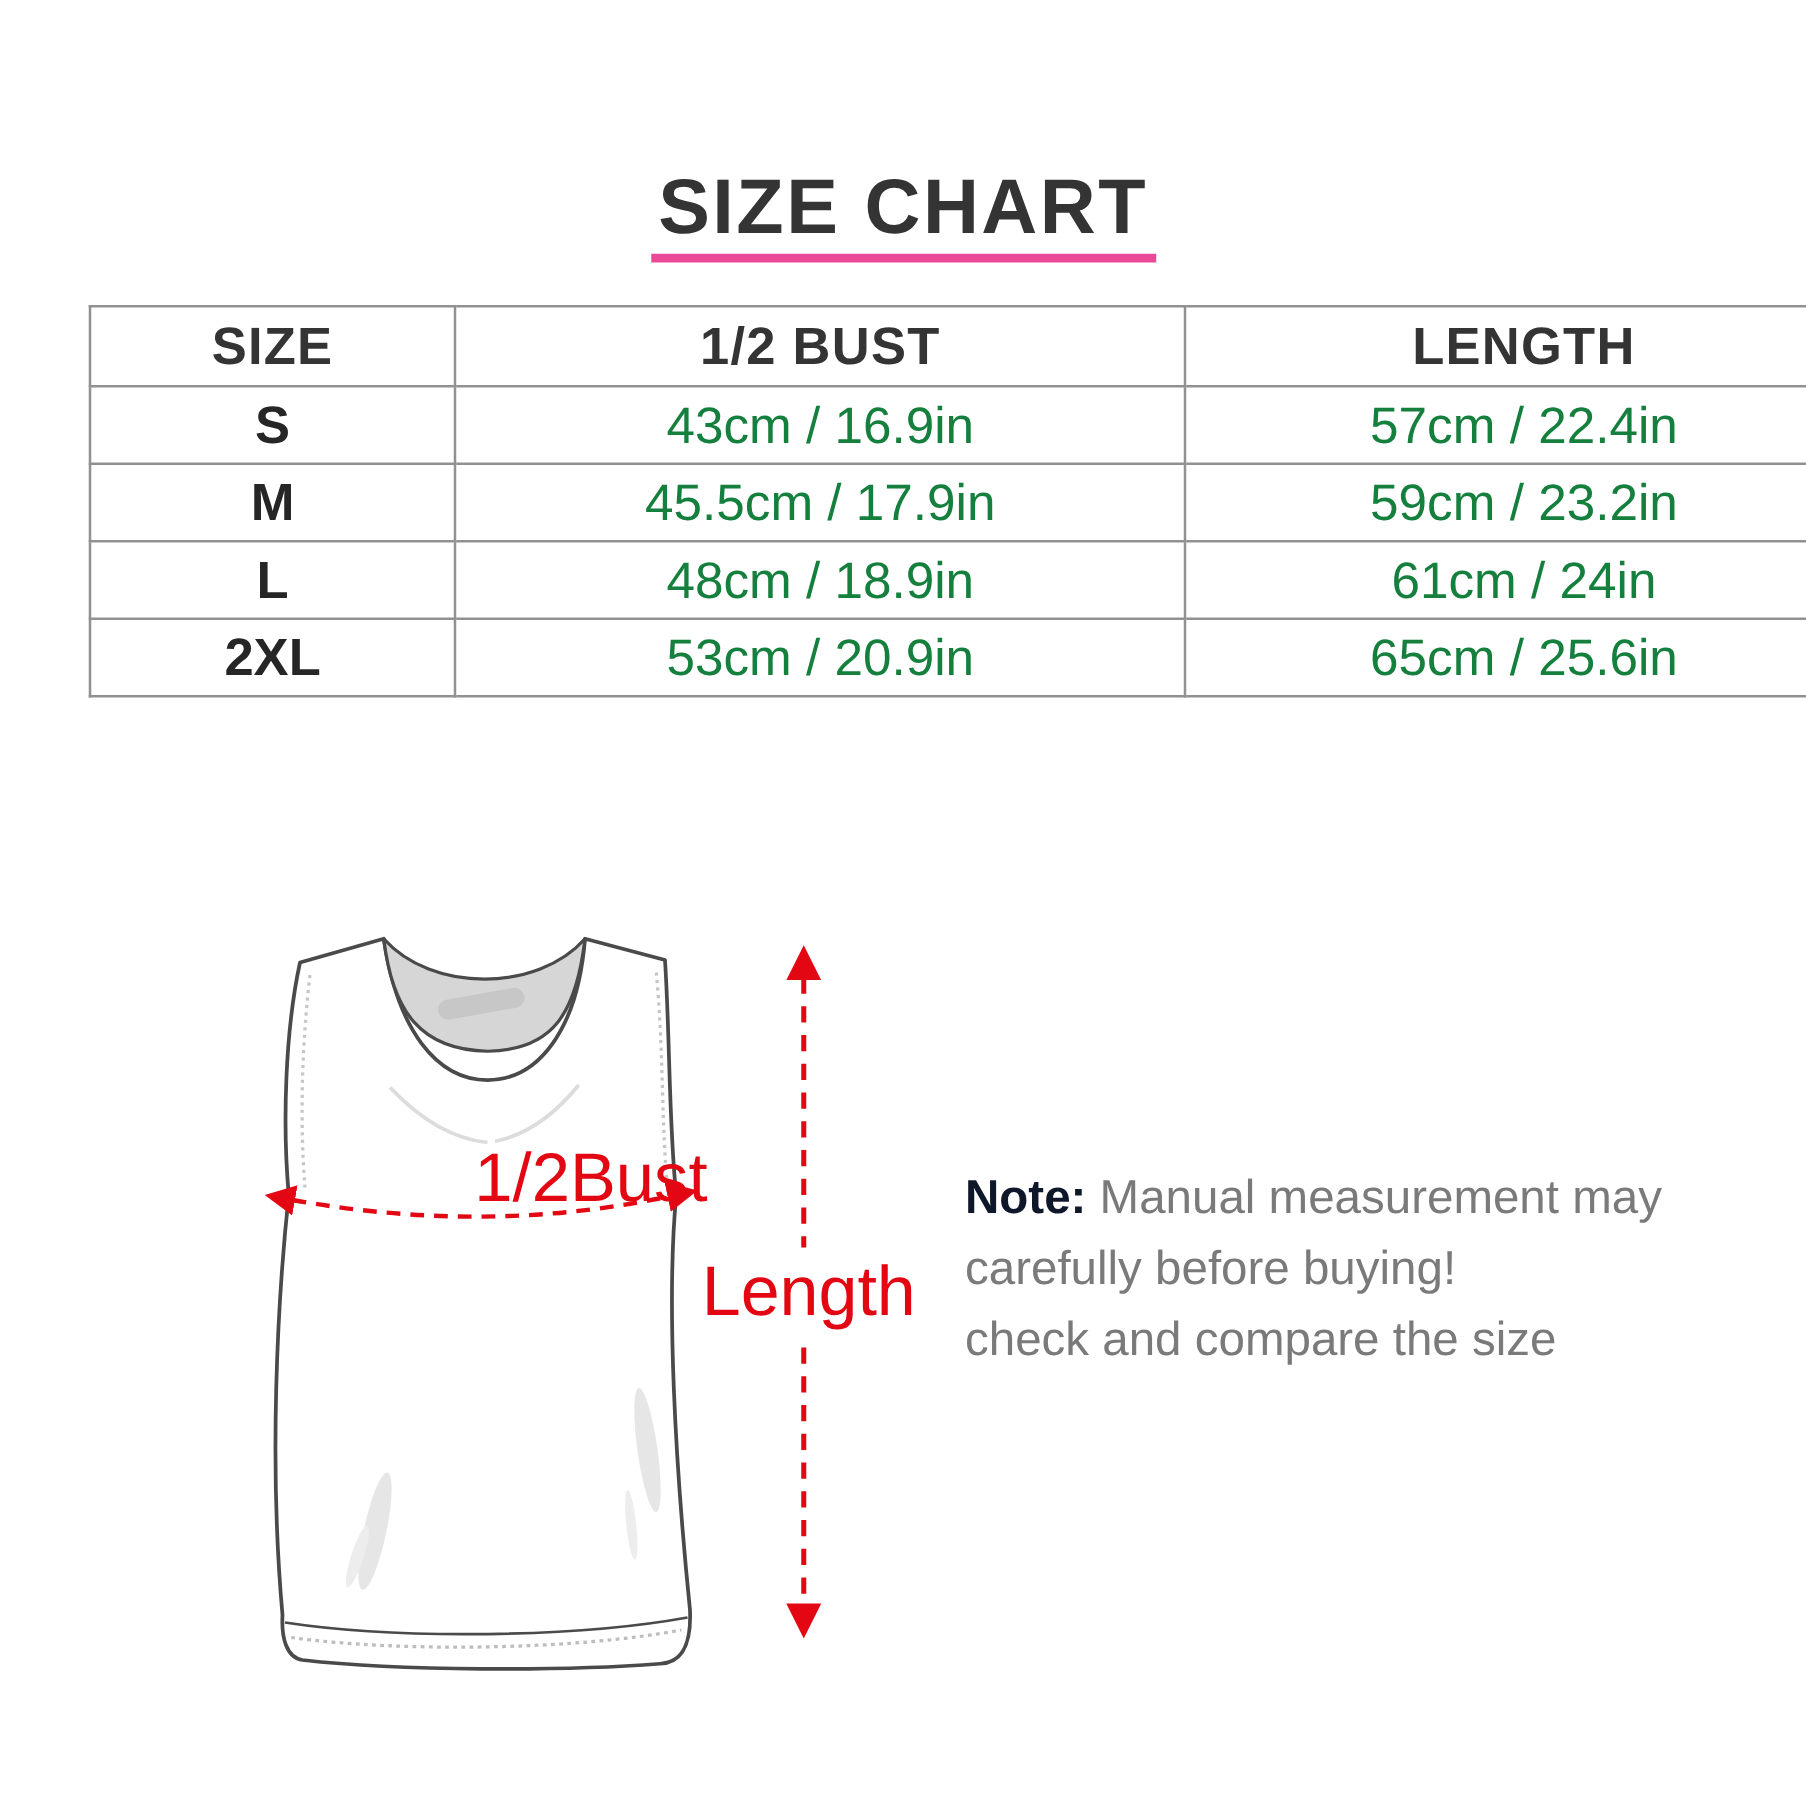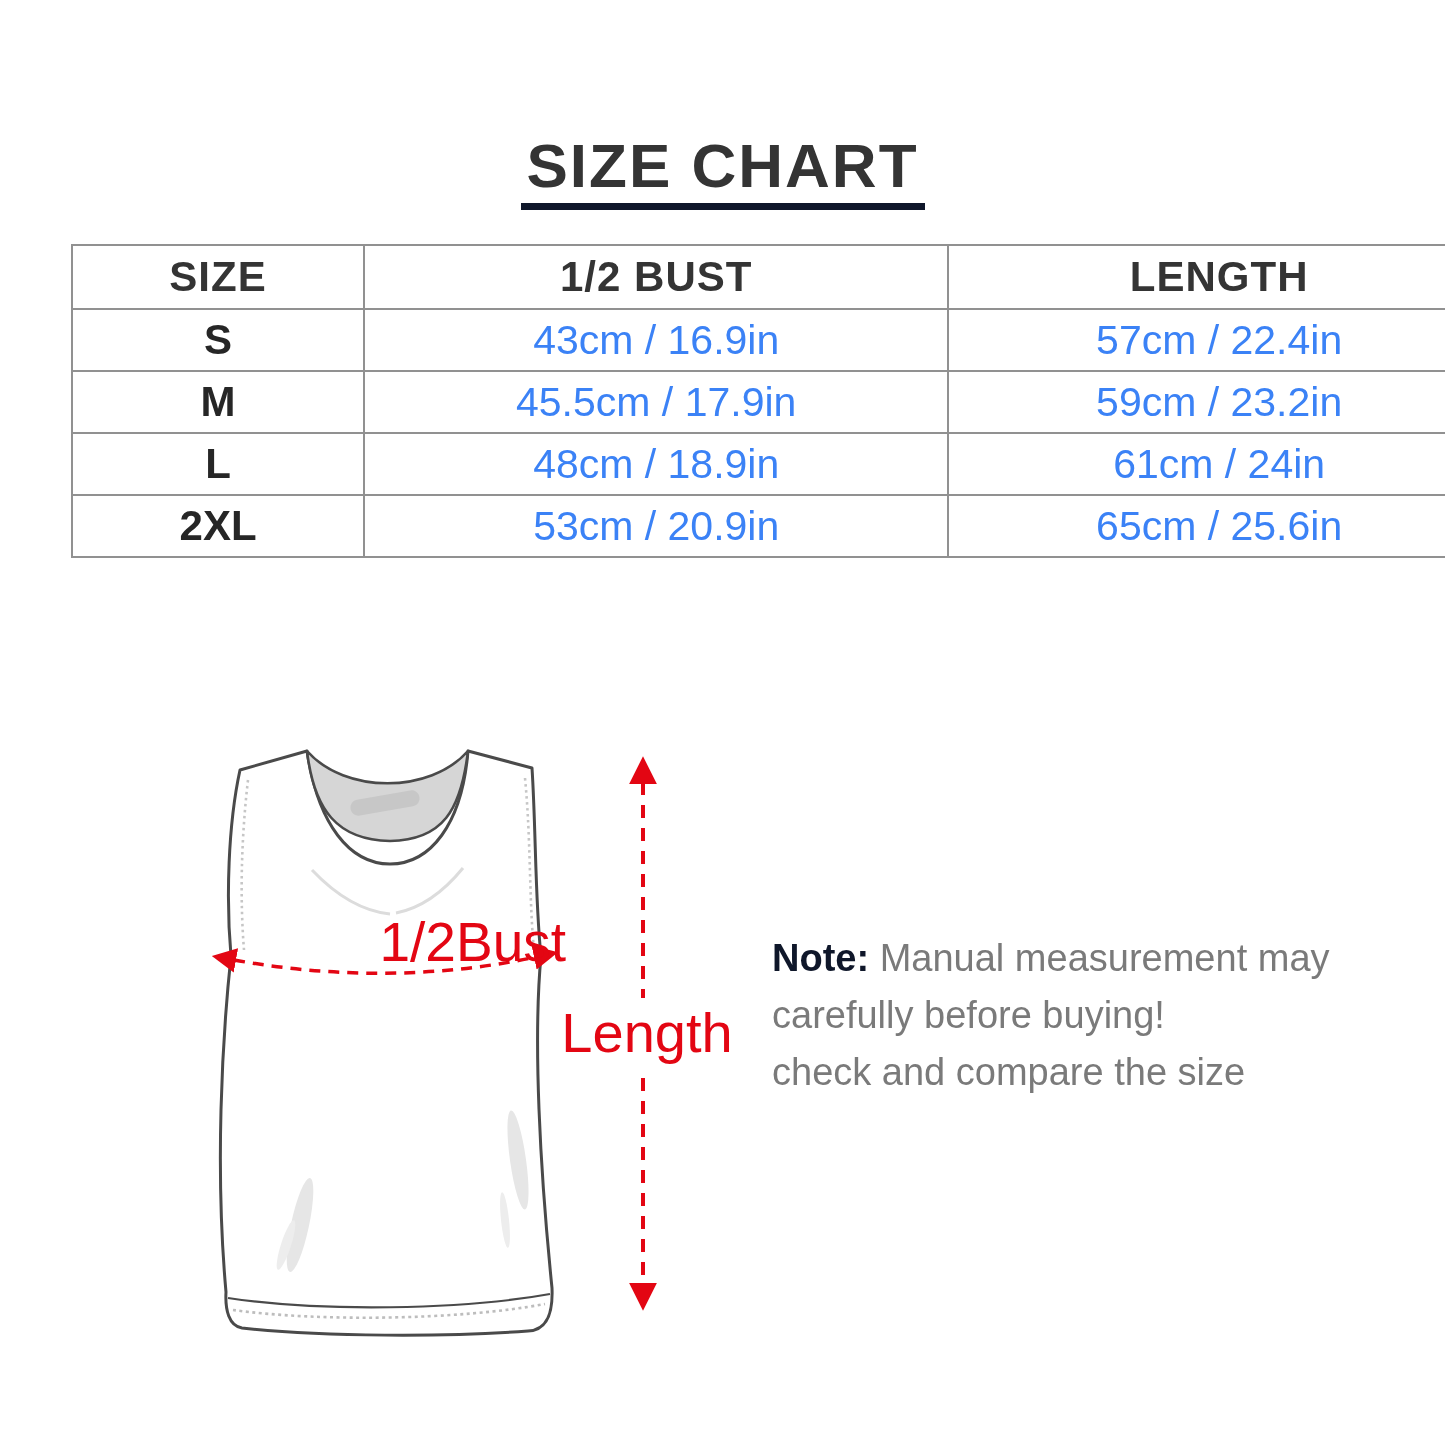--- a/index.html
+++ b/index.html
@@ -2,31 +2,31 @@
 <html><head>
 <meta charset="utf-8">
 <style>
   html,body{margin:0;padding:0;}
   body{background:#ffffff;font-family:"Liberation Sans","DejaVu Sans",sans-serif;}
   .canvas{position:relative;width:1445px;height:1445px;background:#ffffff;overflow:hidden;}
 
   
   .title-wrap{position:absolute;left:0;top:135px;width:1445px;text-align:center;}
   .title{display:inline-block;margin:0;font-size:62px;line-height:62px;font-weight:bold;
-         color:#343434;letter-spacing:2px;padding:0 6px 6px 6px;border-bottom:7px solid #0f172a;}
+         color:#343434;letter-spacing:2px;padding:0 6px 6px 6px;border-bottom:7px solid #ec4899;}
 
   
   table.size-table{position:absolute;left:71px;top:244px;width:1420px;border-collapse:collapse;
                    table-layout:fixed;}
   .size-table td,.size-table th{border:2px solid #919191;text-align:center;vertical-align:middle;
                    padding:0;overflow:hidden;white-space:nowrap;}
   .size-table th{height:62px;font-size:42px;font-weight:bold;color:#343434;letter-spacing:1px;}
   .size-table td{height:60px;}
   .size-table td.size-cell{font-size:42px;font-weight:bold;color:#262626;}
-  .size-table td.val-cell{font-size:41px;font-weight:normal;color:#3b82f6;}
+  .size-table td.val-cell{font-size:41px;font-weight:normal;color:#15803d;}
   .col-size{width:20.6%;}
   .col-bust{width:41.2%;}
   .col-length{width:38.2%;}
 
   
   .bust-label{position:absolute;left:200px;top:912px;width:366px;text-align:right;
               font-size:55px;line-height:60px;color:#e30613;}
   .length-label{position:absolute;left:557px;top:1003px;width:180px;text-align:center;
               font-size:56px;line-height:60px;color:#e30613;}
 

